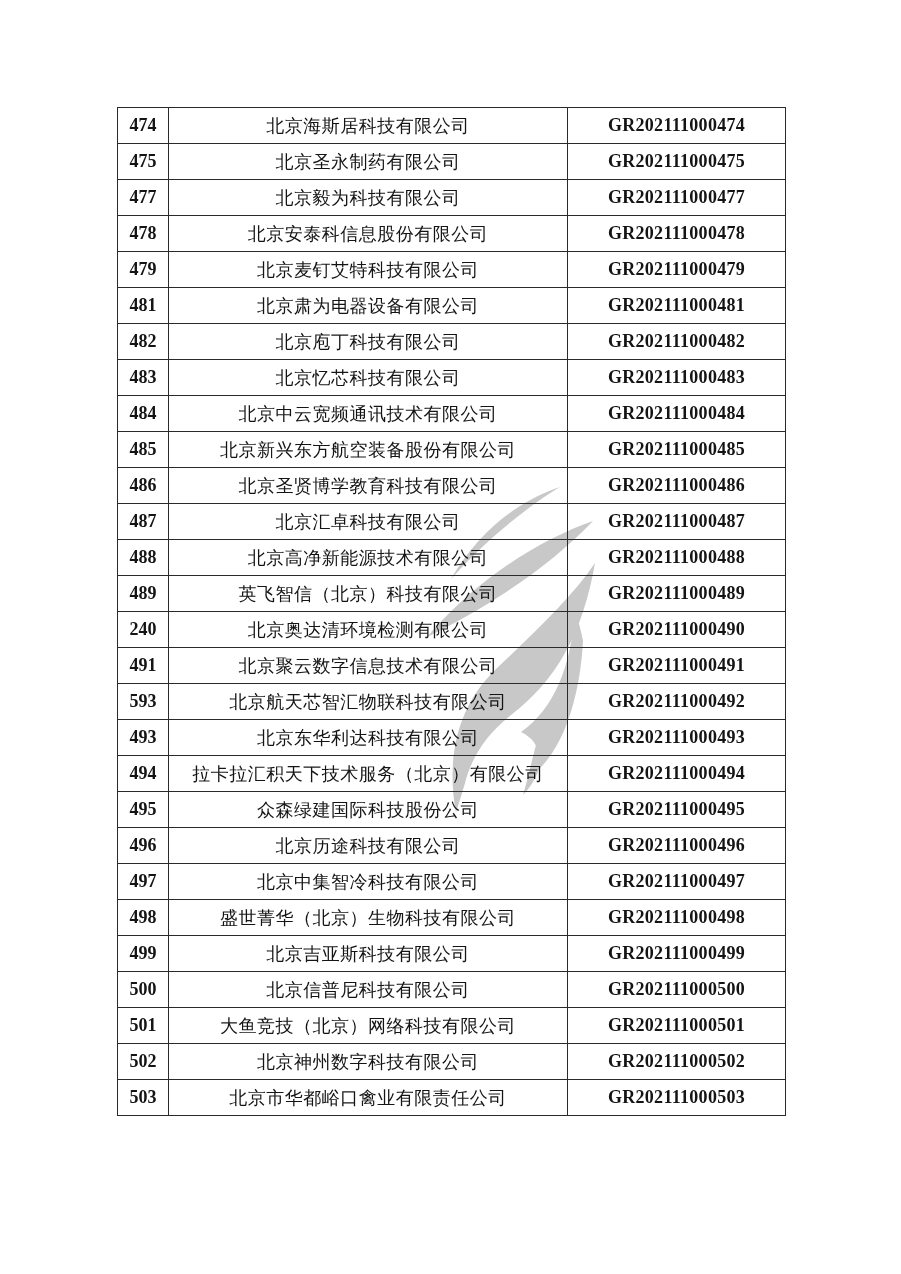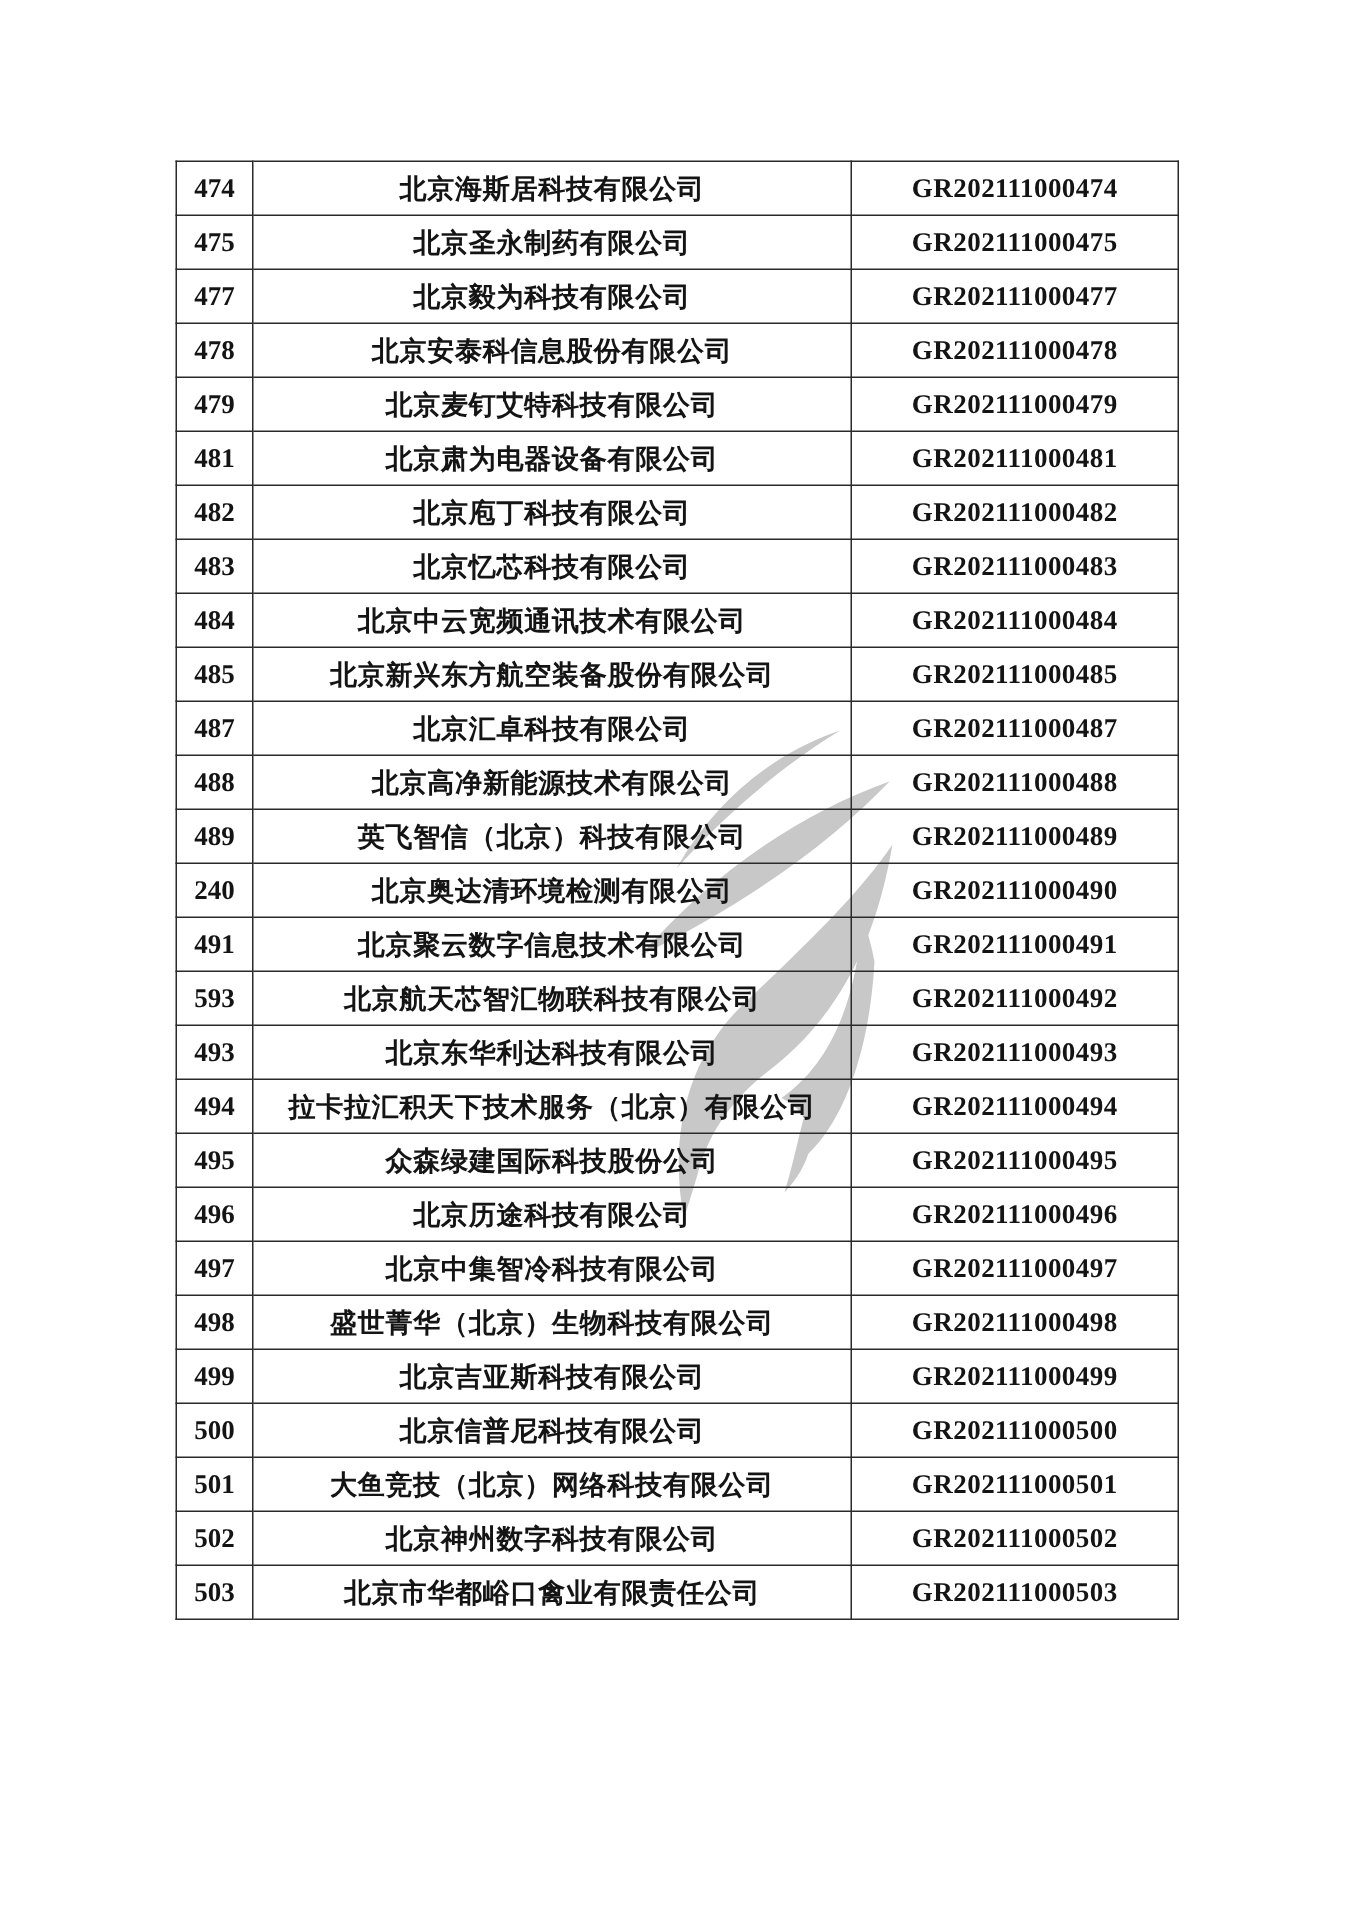--- a/index.html
+++ b/index.html
@@ -44,21 +44,21 @@
   }
   td.col-no {
     width: 50px;
     font-size: 18px;
     font-weight: 600;
     font-family: "Liberation Serif", serif;
   }
   td.col-company {
     width: 398px;
     font-size: 18px;
-    font-weight: 700;
+    font-weight: 400;
     letter-spacing: 0.5px;
     font-family: "Liberation Serif", "DejaVu Serif", serif;
   }
   td.col-code {
     width: 217px;
     font-size: 18px;
     font-weight: 600;
     letter-spacing: 0.3px;
     font-family: "Liberation Serif", serif;
   }
@@ -131,20 +131,25 @@
           <td class="col-no">484</td>
           <td class="col-company">北京中云宽频通讯技术有限公司</td>
           <td class="col-code">GR202111000484</td>
         </tr>
         <tr>
           <td class="col-no">485</td>
           <td class="col-company">北京新兴东方航空装备股份有限公司</td>
           <td class="col-code">GR202111000485</td>
         </tr>
         <tr>
+          <td class="col-no">486</td>
+          <td class="col-company">北京圣贤博学教育科技有限公司</td>
+          <td class="col-code">GR202111000486</td>
+        </tr>
+        <tr>
           <td class="col-no">487</td>
           <td class="col-company">北京汇卓科技有限公司</td>
           <td class="col-code">GR202111000487</td>
         </tr>
         <tr>
           <td class="col-no">488</td>
           <td class="col-company">北京高净新能源技术有限公司</td>
           <td class="col-code">GR202111000488</td>
         </tr>
         <tr>

